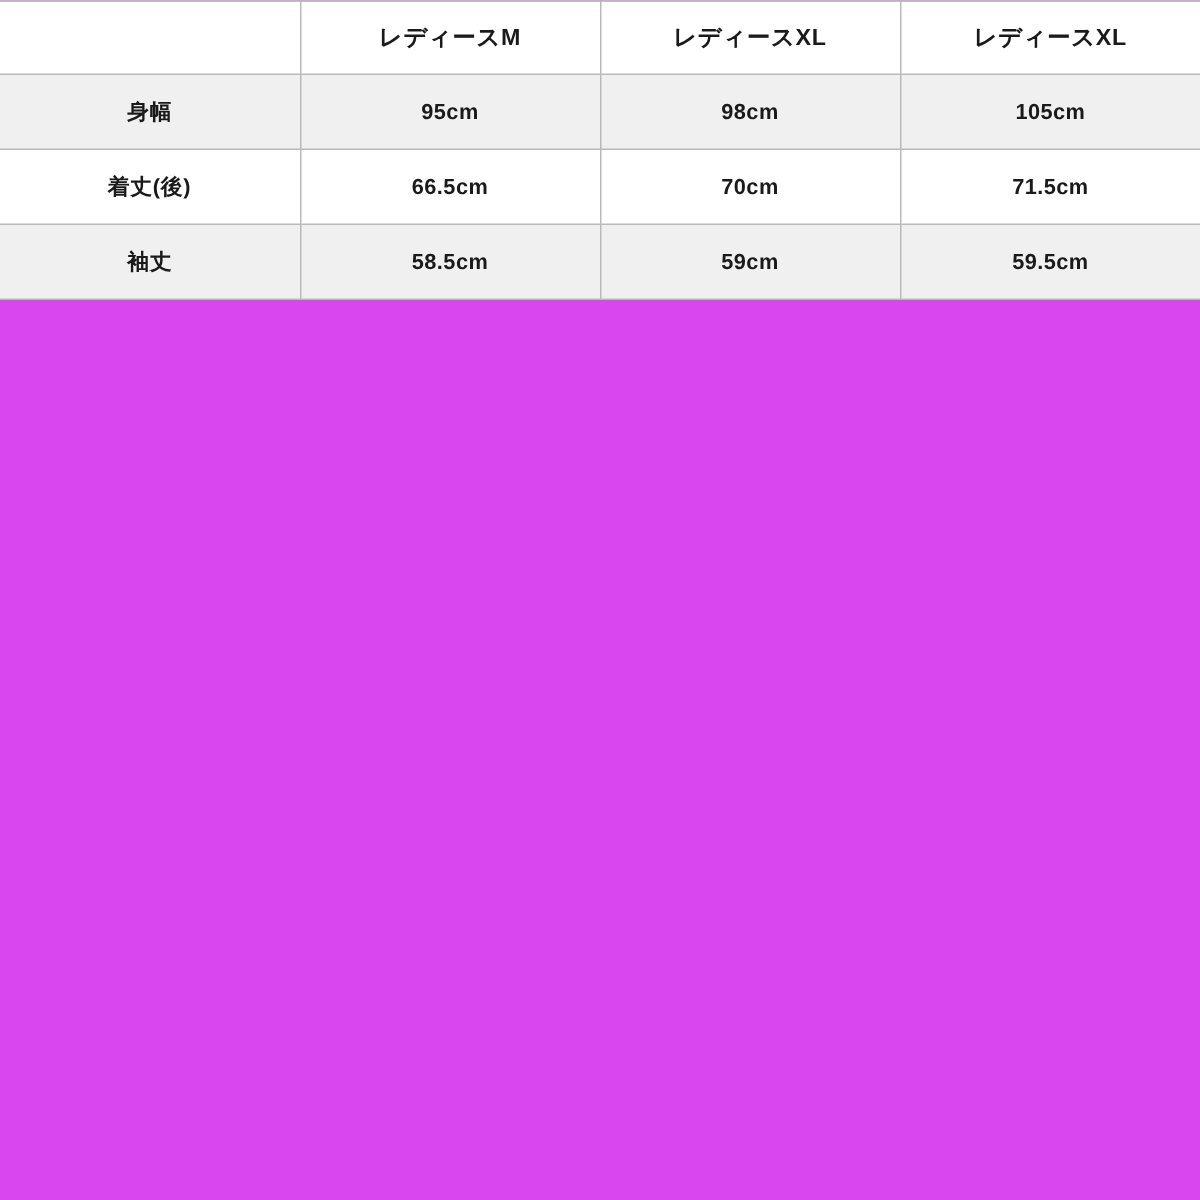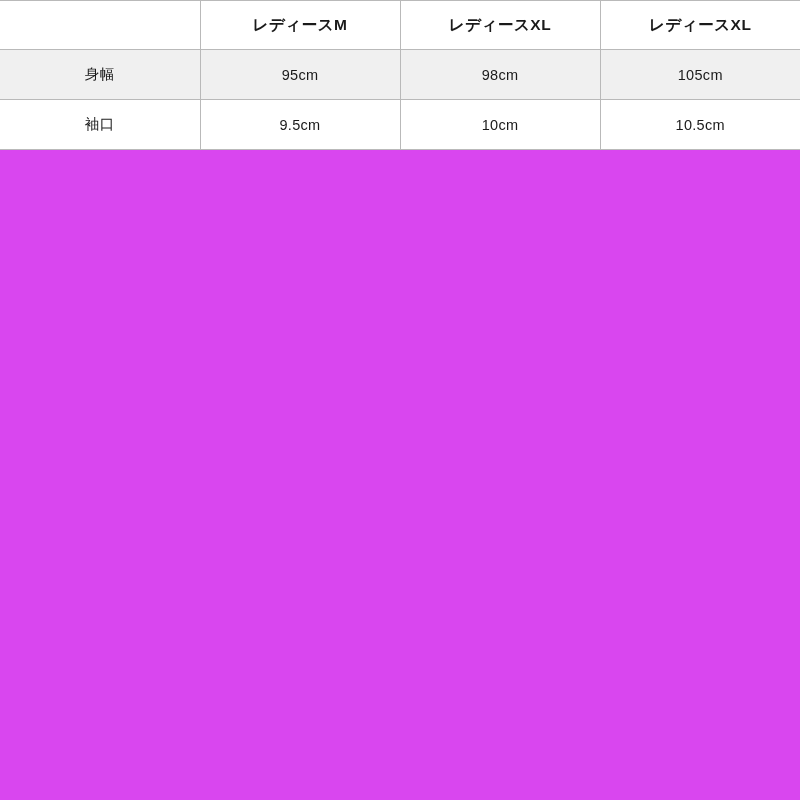--- a/index.html
+++ b/index.html
@@ -32,21 +32,21 @@
   .size-table col.val-col { width: 200px; }
 
   .size-table th,
   .size-table td {
     border-right: 1px solid #b9b9b9;
     border-bottom: 1px solid #b9b9b9;
     text-align: center;
     vertical-align: middle;
     padding: 0;
     height: 49px;
-    font-weight: normal;
+    font-weight: bold;
     font-size: 14.5px;
     color: #1a1a1a;
     background: #ffffff;
   }
   .size-table th:last-child,
   .size-table td:last-child {
     border-right: none;
   }
   .size-table tr:first-child th,
   .size-table tr:first-child td {
@@ -107,22 +107,28 @@
       </tr>
     </thead>
     <tbody>
       <tr>
         <td class="row-label">身幅</td>
         <td class="value">95cm</td>
         <td class="value">98cm</td>
         <td class="value">105cm</td>
       </tr>
       <tr>
-        <td class="row-label">袖口</td>
-        <td class="value">9.5cm</td>
-        <td class="value">10cm</td>
-        <td class="value">10.5cm</td>
+        <td class="row-label">着丈(後)</td>
+        <td class="value">66.5cm</td>
+        <td class="value">70cm</td>
+        <td class="value">71.5cm</td>
+      </tr>
+      <tr>
+        <td class="row-label">袖丈</td>
+        <td class="value">58.5cm</td>
+        <td class="value">59cm</td>
+        <td class="value">59.5cm</td>
       </tr>
     </tbody>
   </table>
 
   <div class="filler"></div>
 </div>
 
 </body></html>

